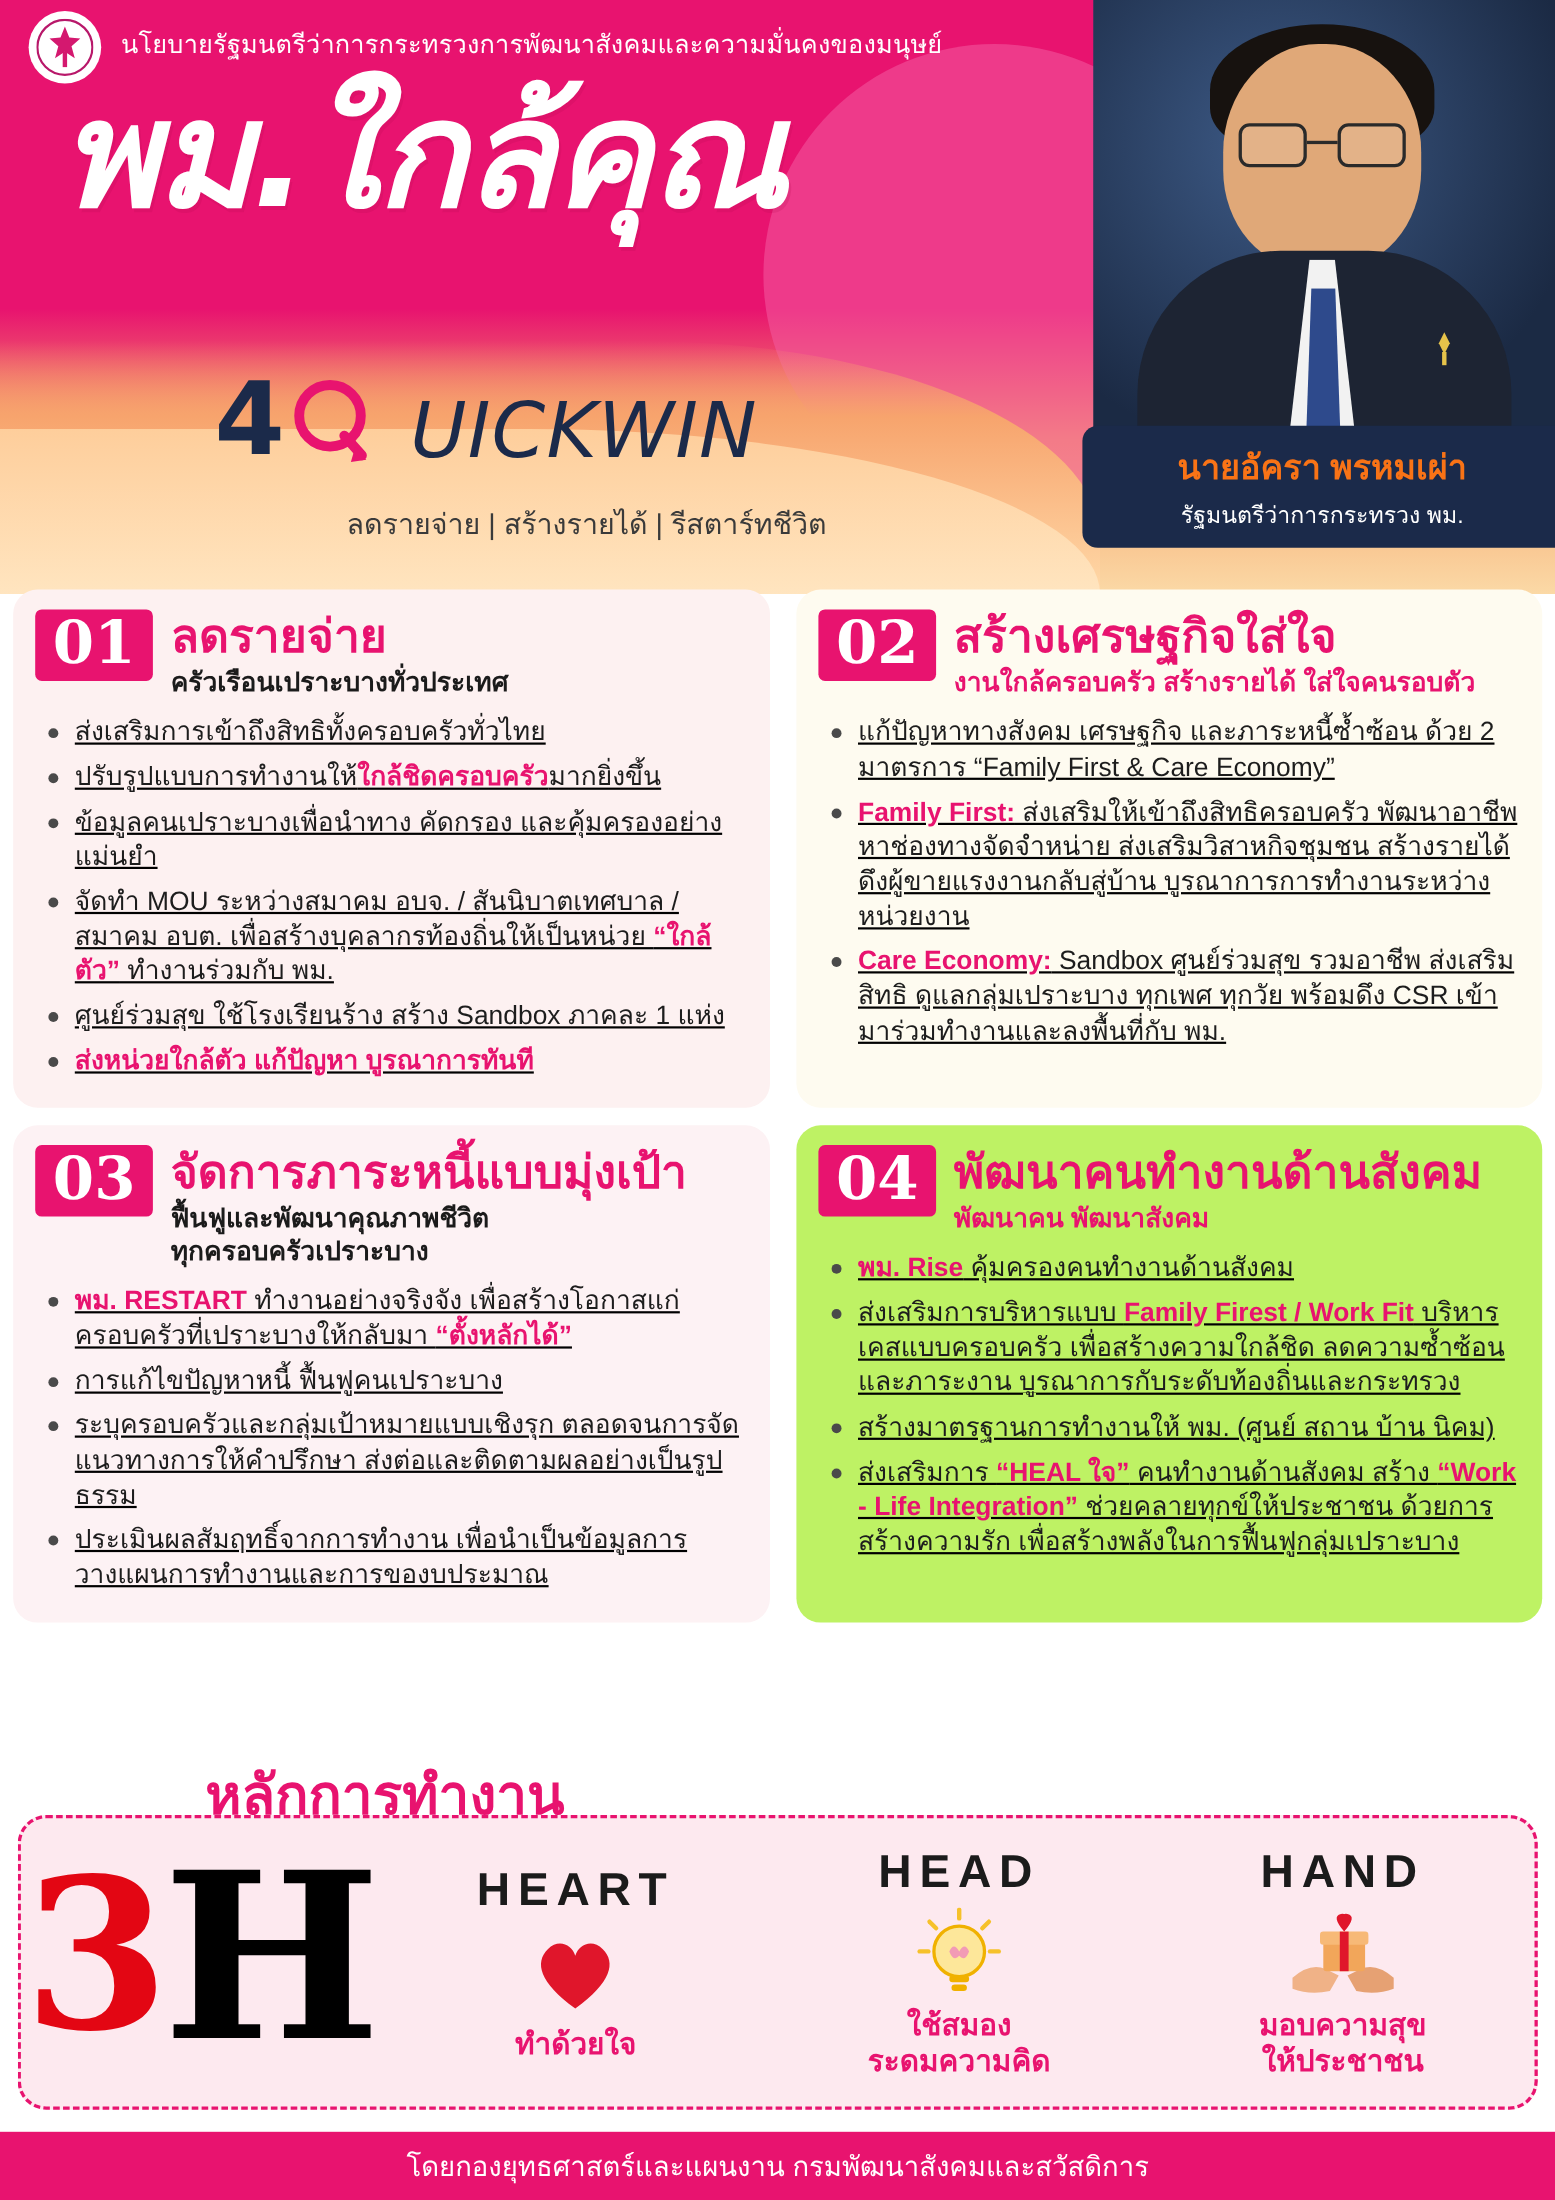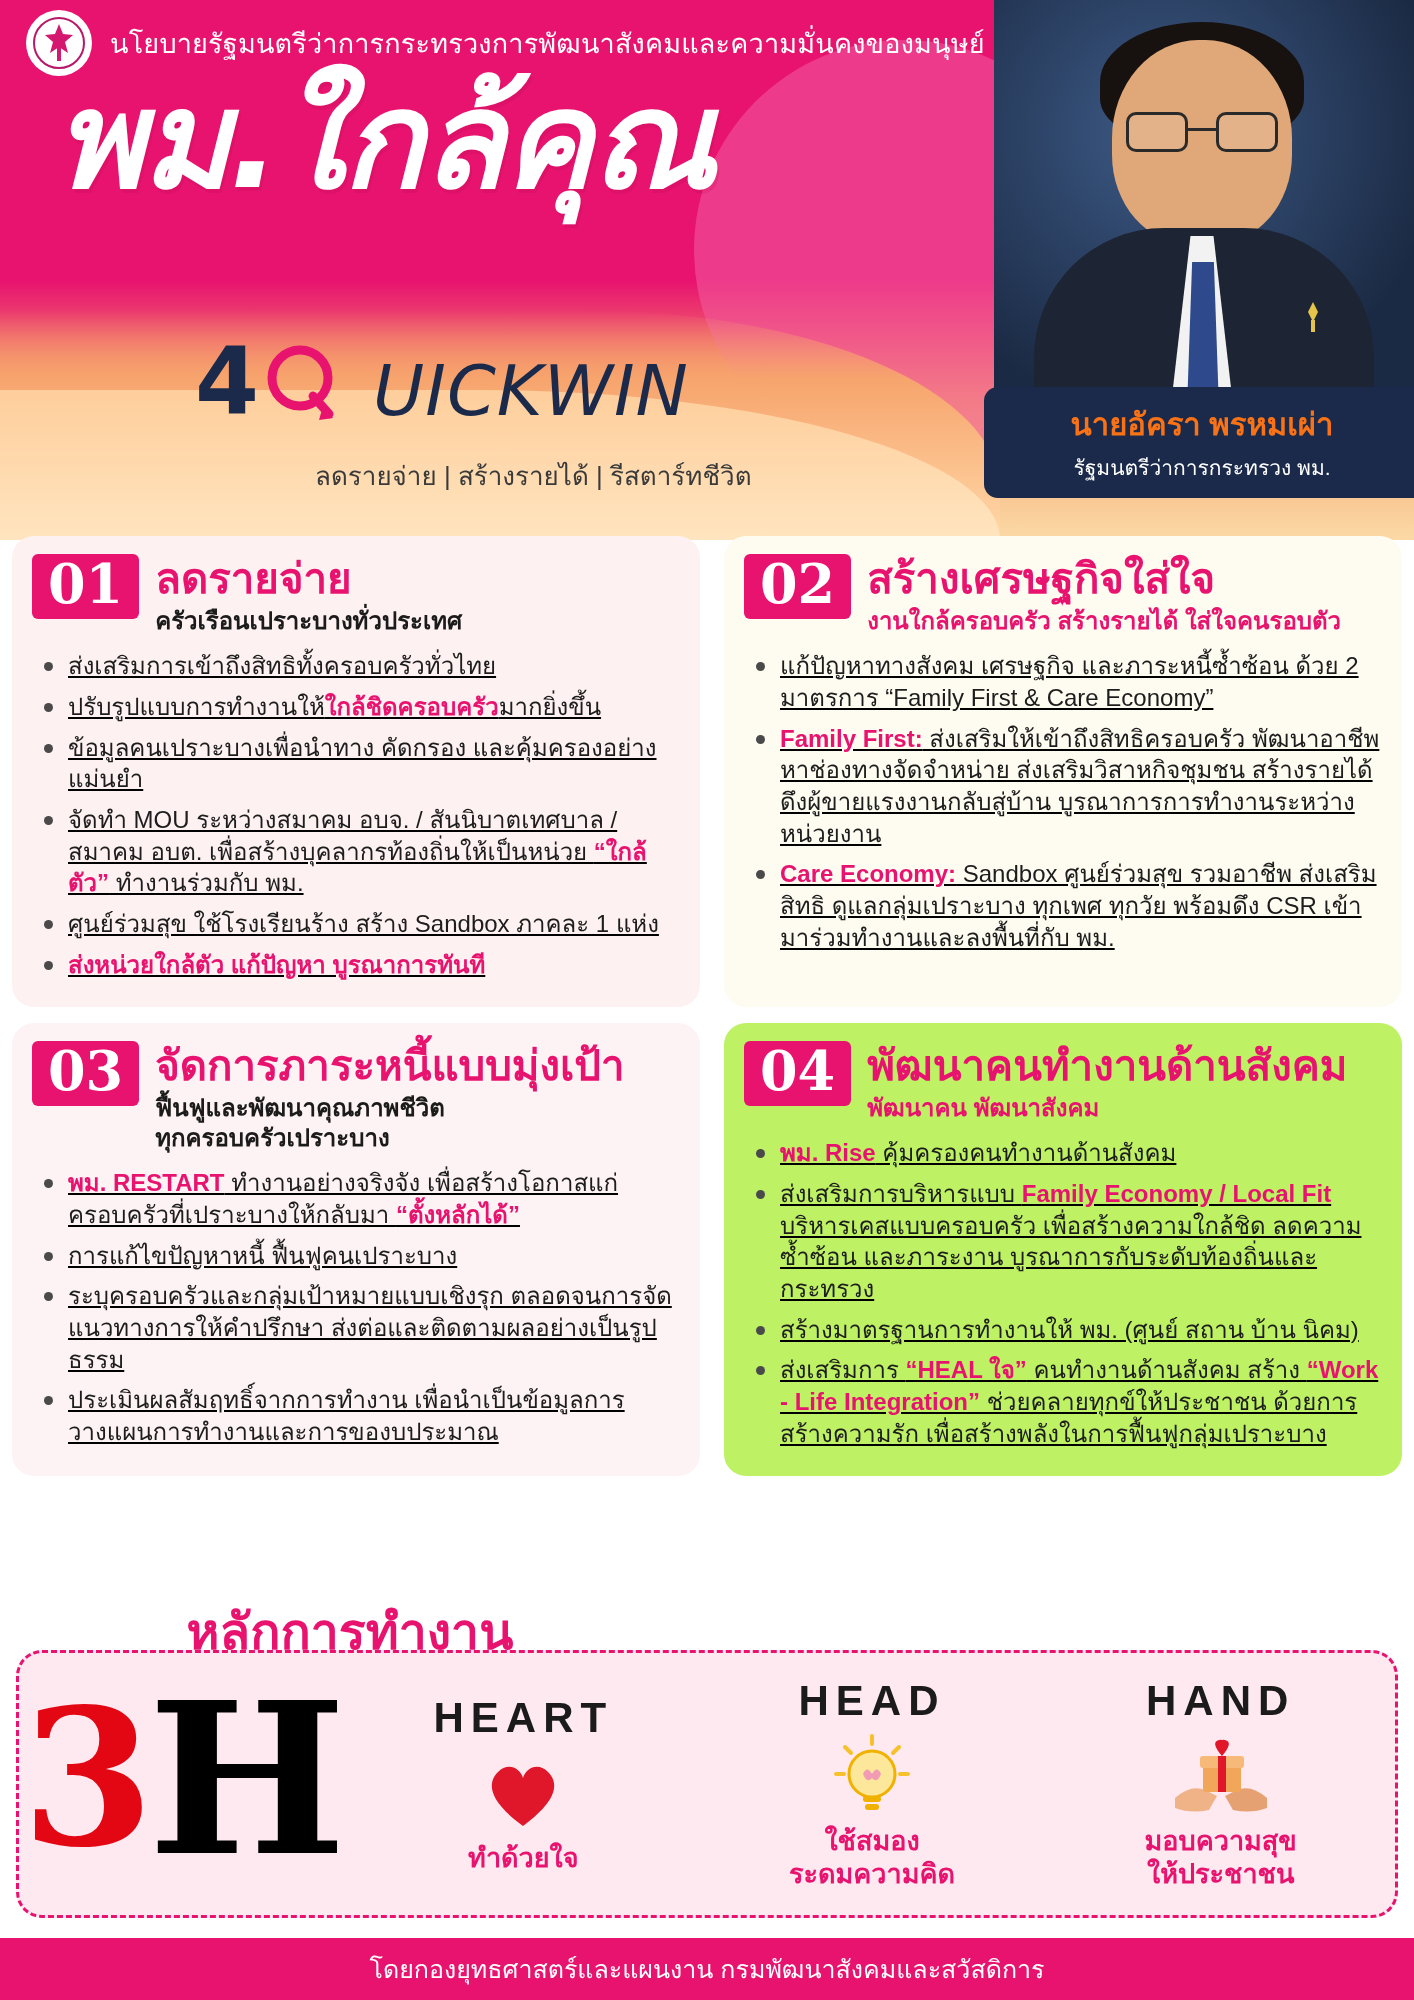--- a/index.html
+++ b/index.html
@@ -34,21 +34,21 @@
     background: #f25ba0; border-radius: 50%; opacity: .55;
   }
   .logo {
     position: absolute; left: 26px; top: 10px; width: 66px; height: 66px;
     border-radius: 50%; background: #ffffff;
     display: flex; align-items: center; justify-content: center;
   }
   .logo svg { width: 52px; height: 52px; }
   .ministry-line {
     position: absolute; left: 110px; top: 22px;
-    color: #ffffff; font-size: 27px; letter-spacing: .2px;
+    color: #ffffff; font-size: 23px; letter-spacing: .2px;
     font-family: "Liberation Sans", sans-serif;
   }
   .big-title {
     position: absolute; left: 55px; top: 70px;
     color: #ffffff; font-size: 135px; line-height: 1.05;
     font-family: "DejaVu Sans", sans-serif; font-weight: bold;
     font-style: italic; letter-spacing: -2px;
     text-shadow: 2px 4px 0 rgba(180,10,80,.18);
   }
   .quickwin-wrap {
@@ -299,21 +299,21 @@
     <div class="card c4">
       <div class="card-head">
         <div class="num-box">04</div>
         <div class="head-texts">
           <div class="card-title">พัฒนาคนทำงานด้านสังคม</div>
           <div class="card-sub pink">พัฒนาคน พัฒนาสังคม</div>
         </div>
       </div>
       <ul class="bullets">
           <li><b class="pink">พม. Rise</b><span> คุ้มครองคนทำงานด้านสังคม</span></li>
-          <li><span>ส่งเสริมการบริหารแบบ </span><b class="pink">Family Economy / Local Fit</b><span> บริหารเคสแบบครอบครัว เพื่อสร้างความใกล้ชิด ลดความซ้ำซ้อน และภาระงาน บูรณาการกับระดับท้องถิ่นและกระทรวง</span></li>
+          <li><span>ส่งเสริมการบริหารแบบ </span><b class="pink">Family Firest / Work Fit</b><span> บริหารเคสแบบครอบครัว เพื่อสร้างความใกล้ชิด ลดความซ้ำซ้อน และภาระงาน บูรณาการกับระดับท้องถิ่นและกระทรวง</span></li>
           <li><span>สร้างมาตรฐานการทำงานให้ พม. (ศูนย์ สถาน บ้าน นิคม)</span></li>
           <li><span>ส่งเสริมการ </span><b class="pink">“HEAL ใจ”</b><span> คนทำงานด้านสังคม สร้าง </span><b class="pink">“Work - Life Integration”</b><span> ช่วยคลายทุกข์ให้ประชาชน ด้วยการสร้างความรัก เพื่อสร้างพลังในการฟื้นฟูกลุ่มเปราะบาง</span></li>
         </ul>
     </div>
   </div>
 
   <div class="principles-title">หลักการทำงาน</div>
 
   <div class="h3-band">
     <div class="h3-inner">

